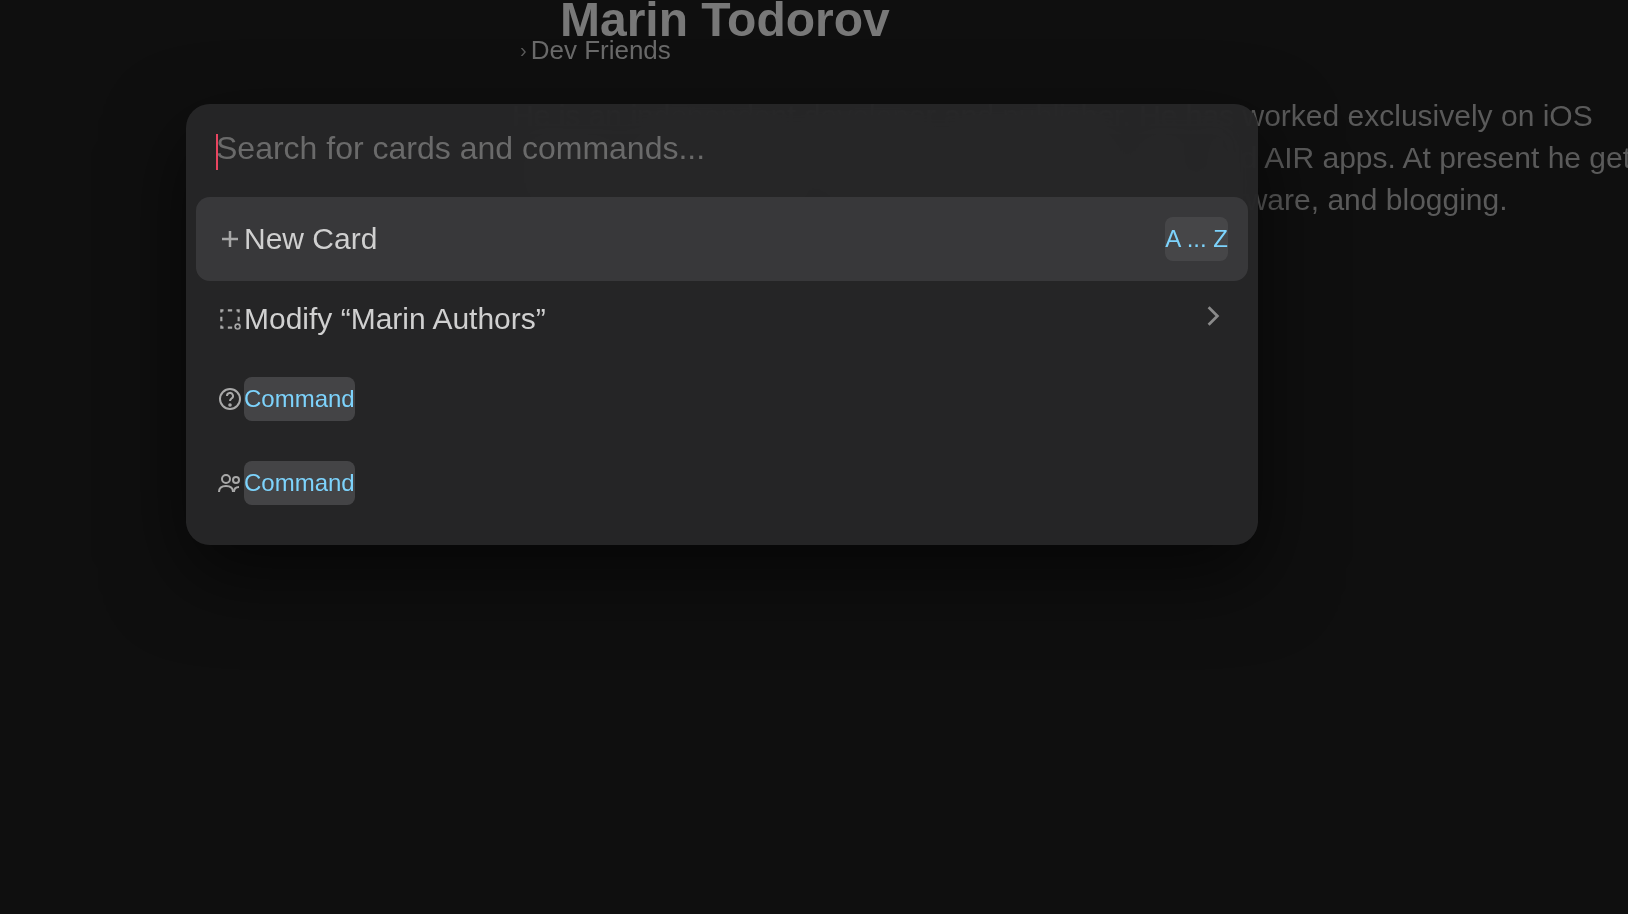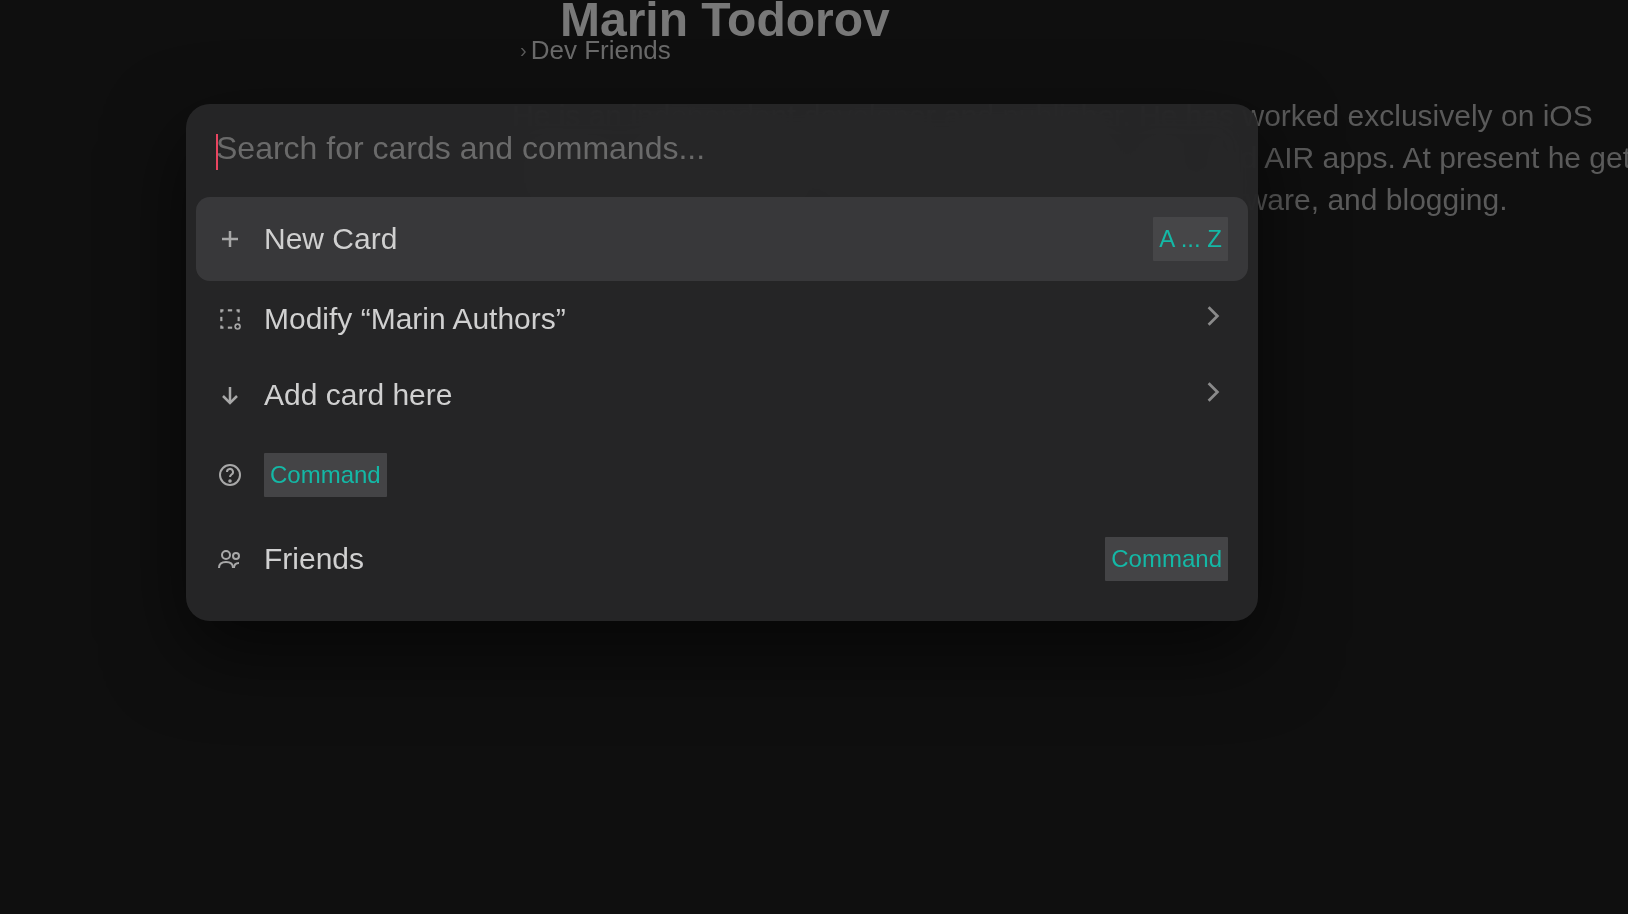--- a/index.html
+++ b/index.html
@@ -111,21 +111,20 @@
     .command-list {
       padding: 10px 10px 20px 10px;
     }
     
     .command-item {
       display: flex;
       align-items: center;
       padding: 20px 20px;
       border-radius: 14px;
       cursor: pointer;
-      gap: 20px;
       min-height: 76px;
     }
     
     .command-item.selected {
       background: rgba(60, 60, 62, 0.85);
     }
     
     .command-icon {
       width: 28px;
       height: 28px;
@@ -163,24 +162,24 @@
       text-align: center;
     }
     
     .shortcut-plus {
       color: #6a6a6a;
       font-size: 18px;
     }
     
     .shortcut-badge {
       background: rgba(72, 72, 74, 0.9);
-      border-radius: 1px;
-      padding: 8px 6px;
+      border-radius: 8px;
+      padding: 8px 0;
       font-size: 24px;
-      color: #14b8a6;
+      color: #7dd3fc;
     }
     
     .chevron-right {
       color: #7a7a7a;
       font-size: 24px;
       padding-right: 8px;
     }
     
     .chevron-right svg {
       stroke: #8a8a8a;
@@ -237,34 +236,20 @@
         </svg>
       </span>
       <span class="command-label">Modify “Marin Authors”</span>
       <span class="chevron-right">
         <svg width="14" height="22" viewBox="0 0 12 20" stroke-width="2.5">
           <polyline points="2,2 10,10 2,18"></polyline>
         </svg>
       </span>
     </div>
 
-    <div class="command-item">
-      <span class="command-icon">
-        <svg width="24" height="24" viewBox="0 0 24 24" stroke-width="2.5">
-          <line x1="12" y1="4" x2="12" y2="20"></line>
-          <polyline points="5,13 12,20 19,13"></polyline>
-        </svg>
-      </span>
-      <span class="command-label">Add card here</span>
-      <span class="chevron-right">
-        <svg width="14" height="22" viewBox="0 0 12 20" stroke-width="2.5">
-          <polyline points="2,2 10,10 2,18"></polyline>
-        </svg>
-      </span>
-    </div>
 
     <div class="command-item">
       <span class="command-icon">
         <svg width="24" height="24" viewBox="0 0 24 24" stroke-width="2">
           <circle cx="12" cy="12" r="10"></circle>
           <path d="M9 9 a3 3 0 1 1 4.5 2.5 c-1 0.8 -1.5 1.5 -1.5 2.5"></path>
           <circle cx="12" cy="18" r="0.8" fill="#a8a8a8"></circle>
         </svg>
       </span>
       <span class="command-shortcut">
@@ -274,20 +259,19 @@
 
     <div class="command-item">
       <span class="command-icon">
         <svg width="28" height="24" viewBox="0 0 28 24" stroke-width="2">
           <circle cx="10" cy="8" r="4"></circle>
           <path d="M3 21 c0-4 3-6 7-6 s7 2 7 6"></path>
           <circle cx="20" cy="9" r="3"></circle>
           <path d="M18 21 c0-3 2-5 5-5"></path>
         </svg>
       </span>
-      <span class="command-label">Friends</span>
       <span class="command-shortcut">
         <span class="shortcut-badge">Command</span>
       </span>
     </div>
 
   </div>
 </div>
 
 </body></html>

